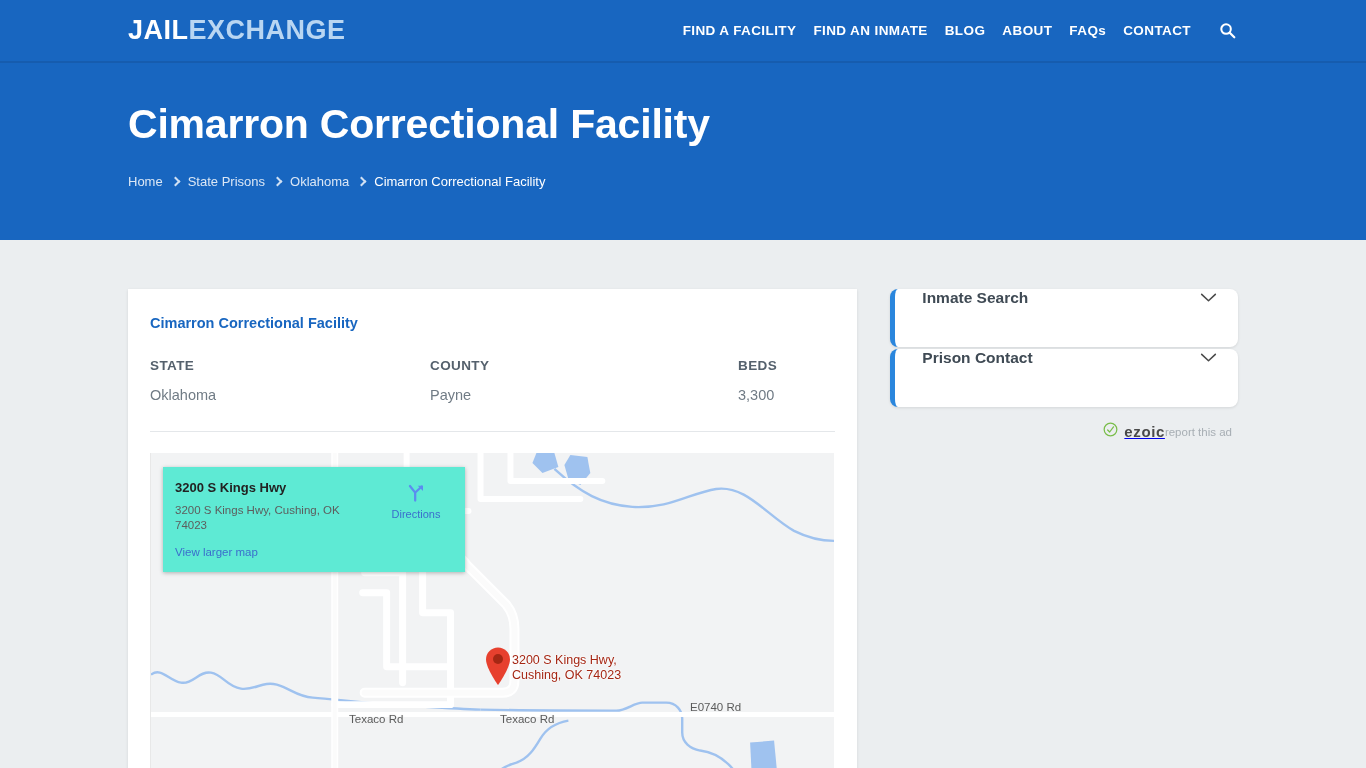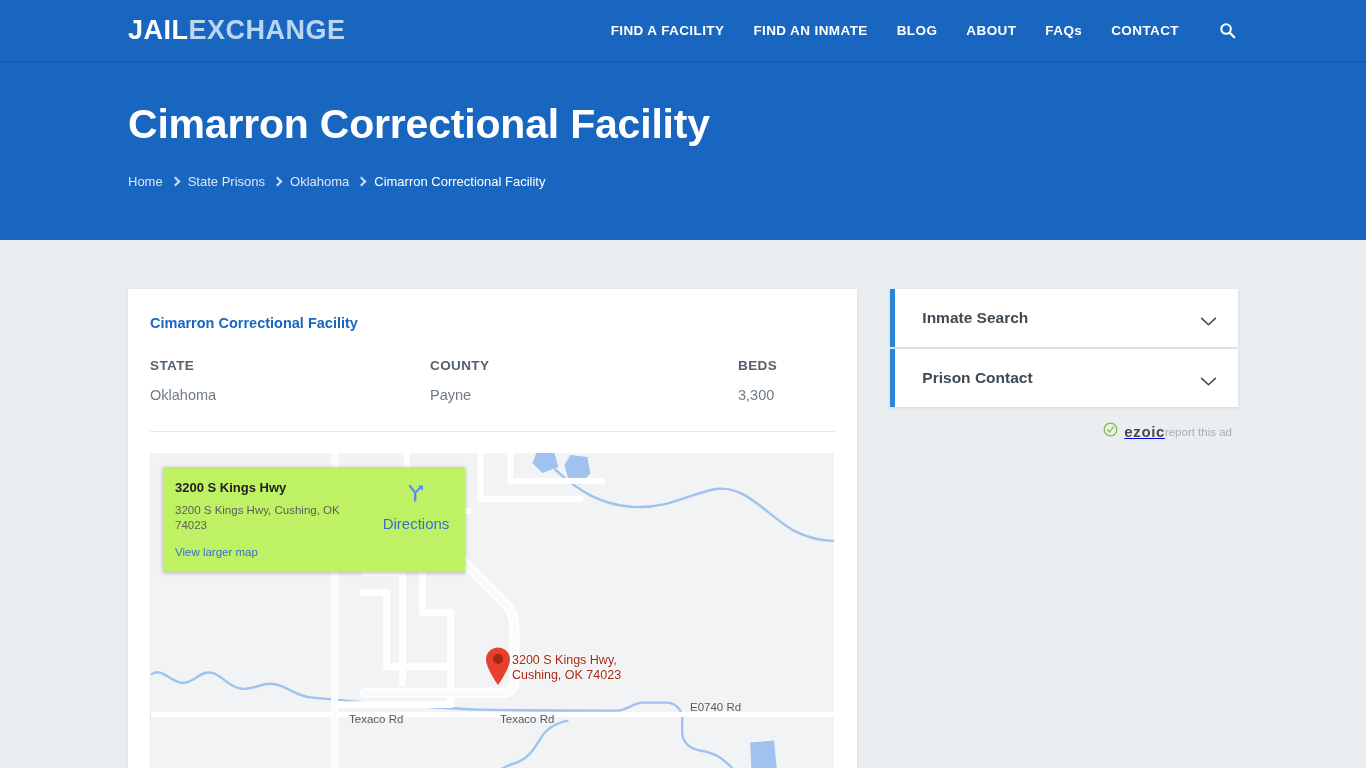--- a/index.html
+++ b/index.html
@@ -38,21 +38,21 @@
     cursor: pointer;
     user-select: none;
   }
   .logo-jail { color: #ffffff; }
   .logo-exchange { color: #b9d6f2; }
 
   .main-nav {
     margin-left: auto;
     display: flex;
     align-items: center;
-    gap: 29px;
+    gap: 17px;
   }
   .nav-link {
     color: #ffffff;
     font-size: 13.5px;
     font-weight: bold;
     letter-spacing: 0.4px;
     text-decoration: none;
     white-space: nowrap;
     cursor: pointer;
   }
@@ -162,21 +162,21 @@
     border-left: 1px solid #e8e8e8;
     cursor: pointer;
   }
   .map-canvas { position: absolute; inset: 0; }
 
   .map-infobox {
     position: absolute;
     left: 12px;
     top: 14px;
     width: 302px;
-    background: #bef264;
+    background: #5eead4;
     box-shadow: 0 1px 4px rgba(0,0,0,0.28);
     padding: 13px 14px 14px 12px;
     z-index: 6;
     display: flex;
   }
   .infobox-text { flex: 1; min-width: 0; }
   .infobox-title {
     font-size: 13px;
     font-weight: bold;
     color: #222222;
@@ -201,23 +201,22 @@
     width: 70px;
     flex: none;
     display: flex;
     flex-direction: column;
     align-items: center;
     padding-top: 3px;
     cursor: pointer;
     text-decoration: none;
   }
   .directions-label {
-    font-size: 15px;
+    font-size: 11px;
     color: #3b6ecc;
-    margin-top: 7px;
   }
 
   .map-marker {
     position: absolute;
     left: 333px;
     top: 193px;
     z-index: 5;
   }
   .marker-label {
     position: absolute;
@@ -240,25 +239,26 @@
     text-shadow: 0 0 3px #f2f3f4, 0 0 3px #f2f3f4, 0 0 2px #f2f3f4;
   }
 
   
   .sidebar { width: 348px; }
   .accordion {
     background: #ffffff;
     border-left: 5px solid #2a86dd;
     box-shadow: 0 1px 3px rgba(0,0,0,0.10);
     display: flex;
-    align-items: center;
+    align-items: flex-start;
     justify-content: space-between;
     height: 58px;
     padding: 0 21px 0 27px;
     cursor: pointer;
+    border-radius: 8px;
   }
   .accordion + .accordion { margin-top: 2px; }
   .accordion-title {
     font-size: 15.5px;
     font-weight: bold;
     color: #3f4a54;
   }
   .chevron {
     width: 17px;
     height: 10px;

